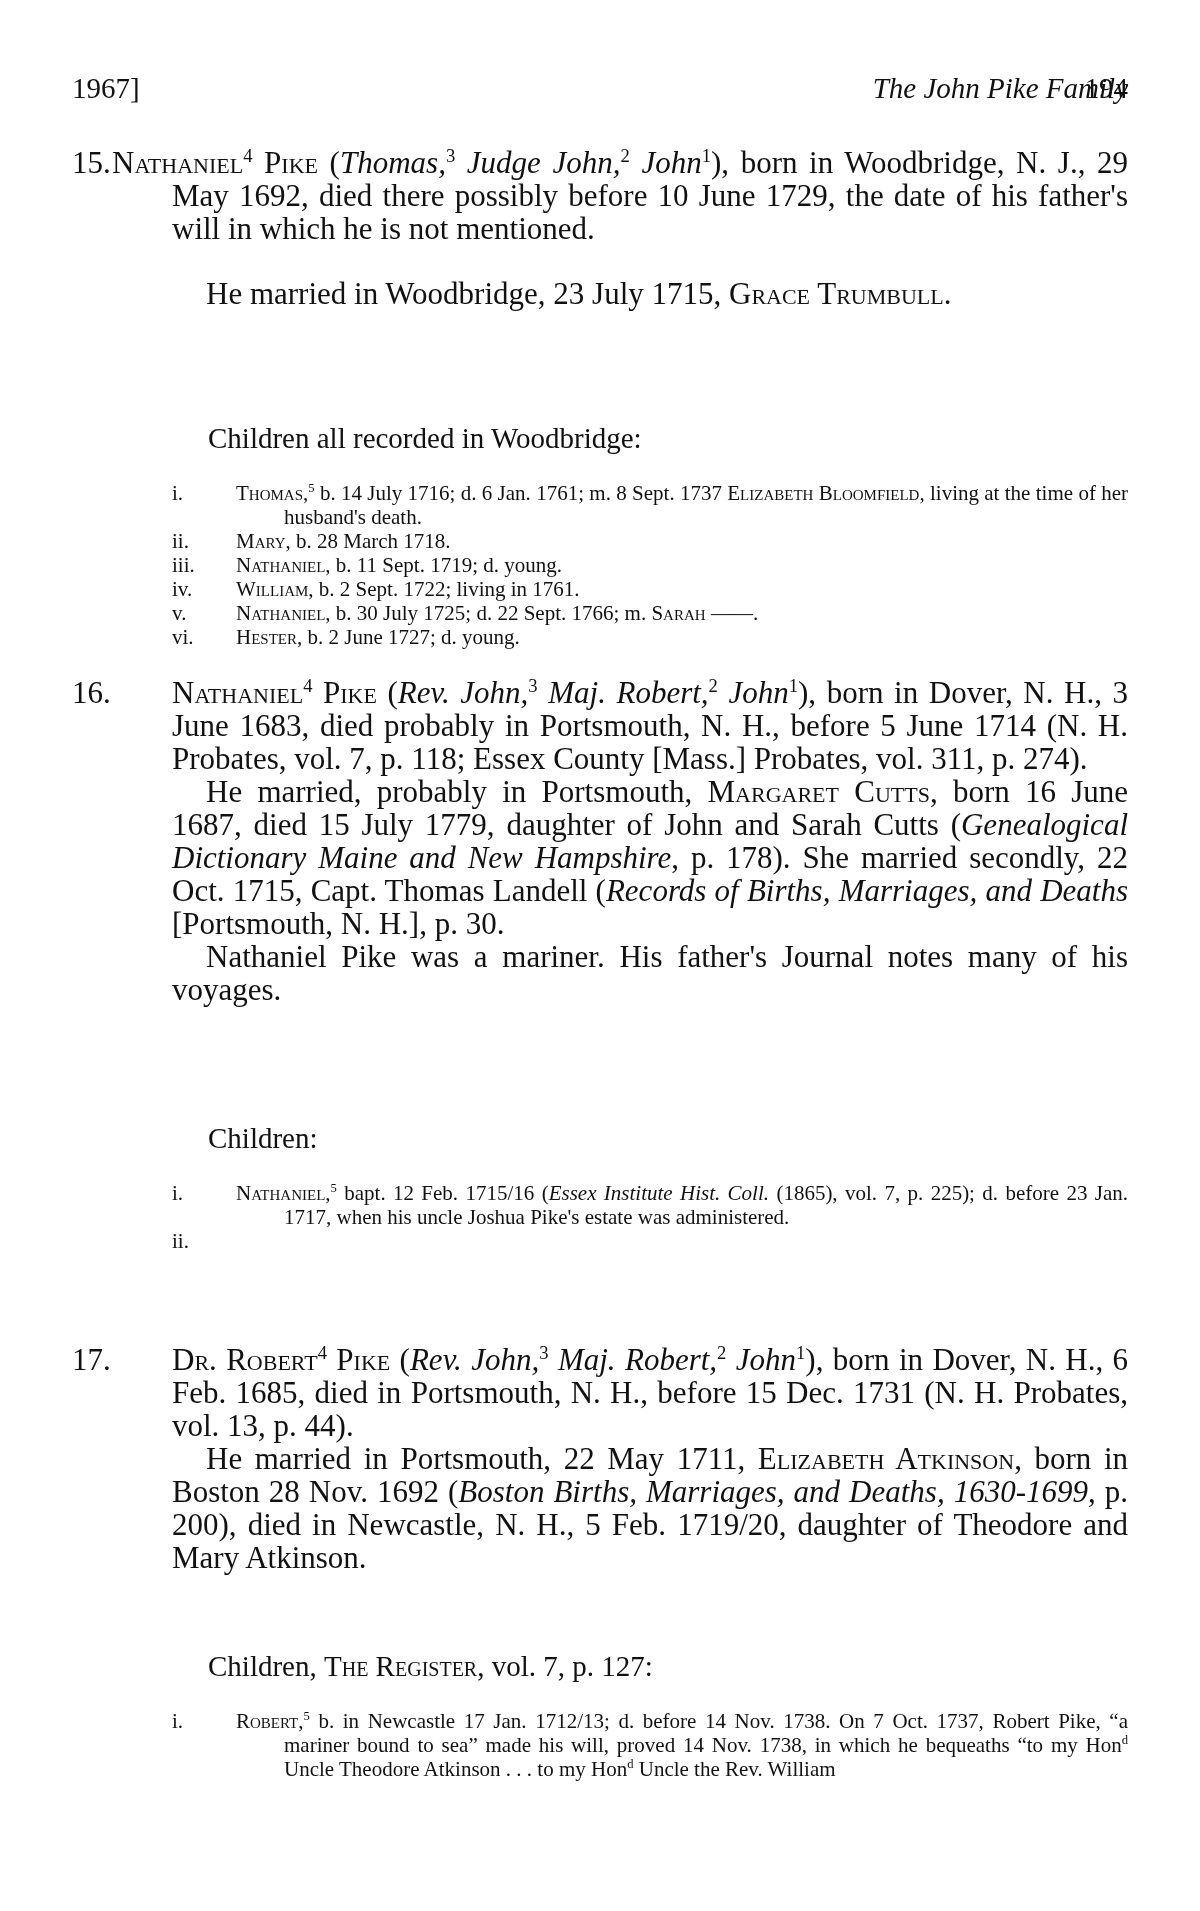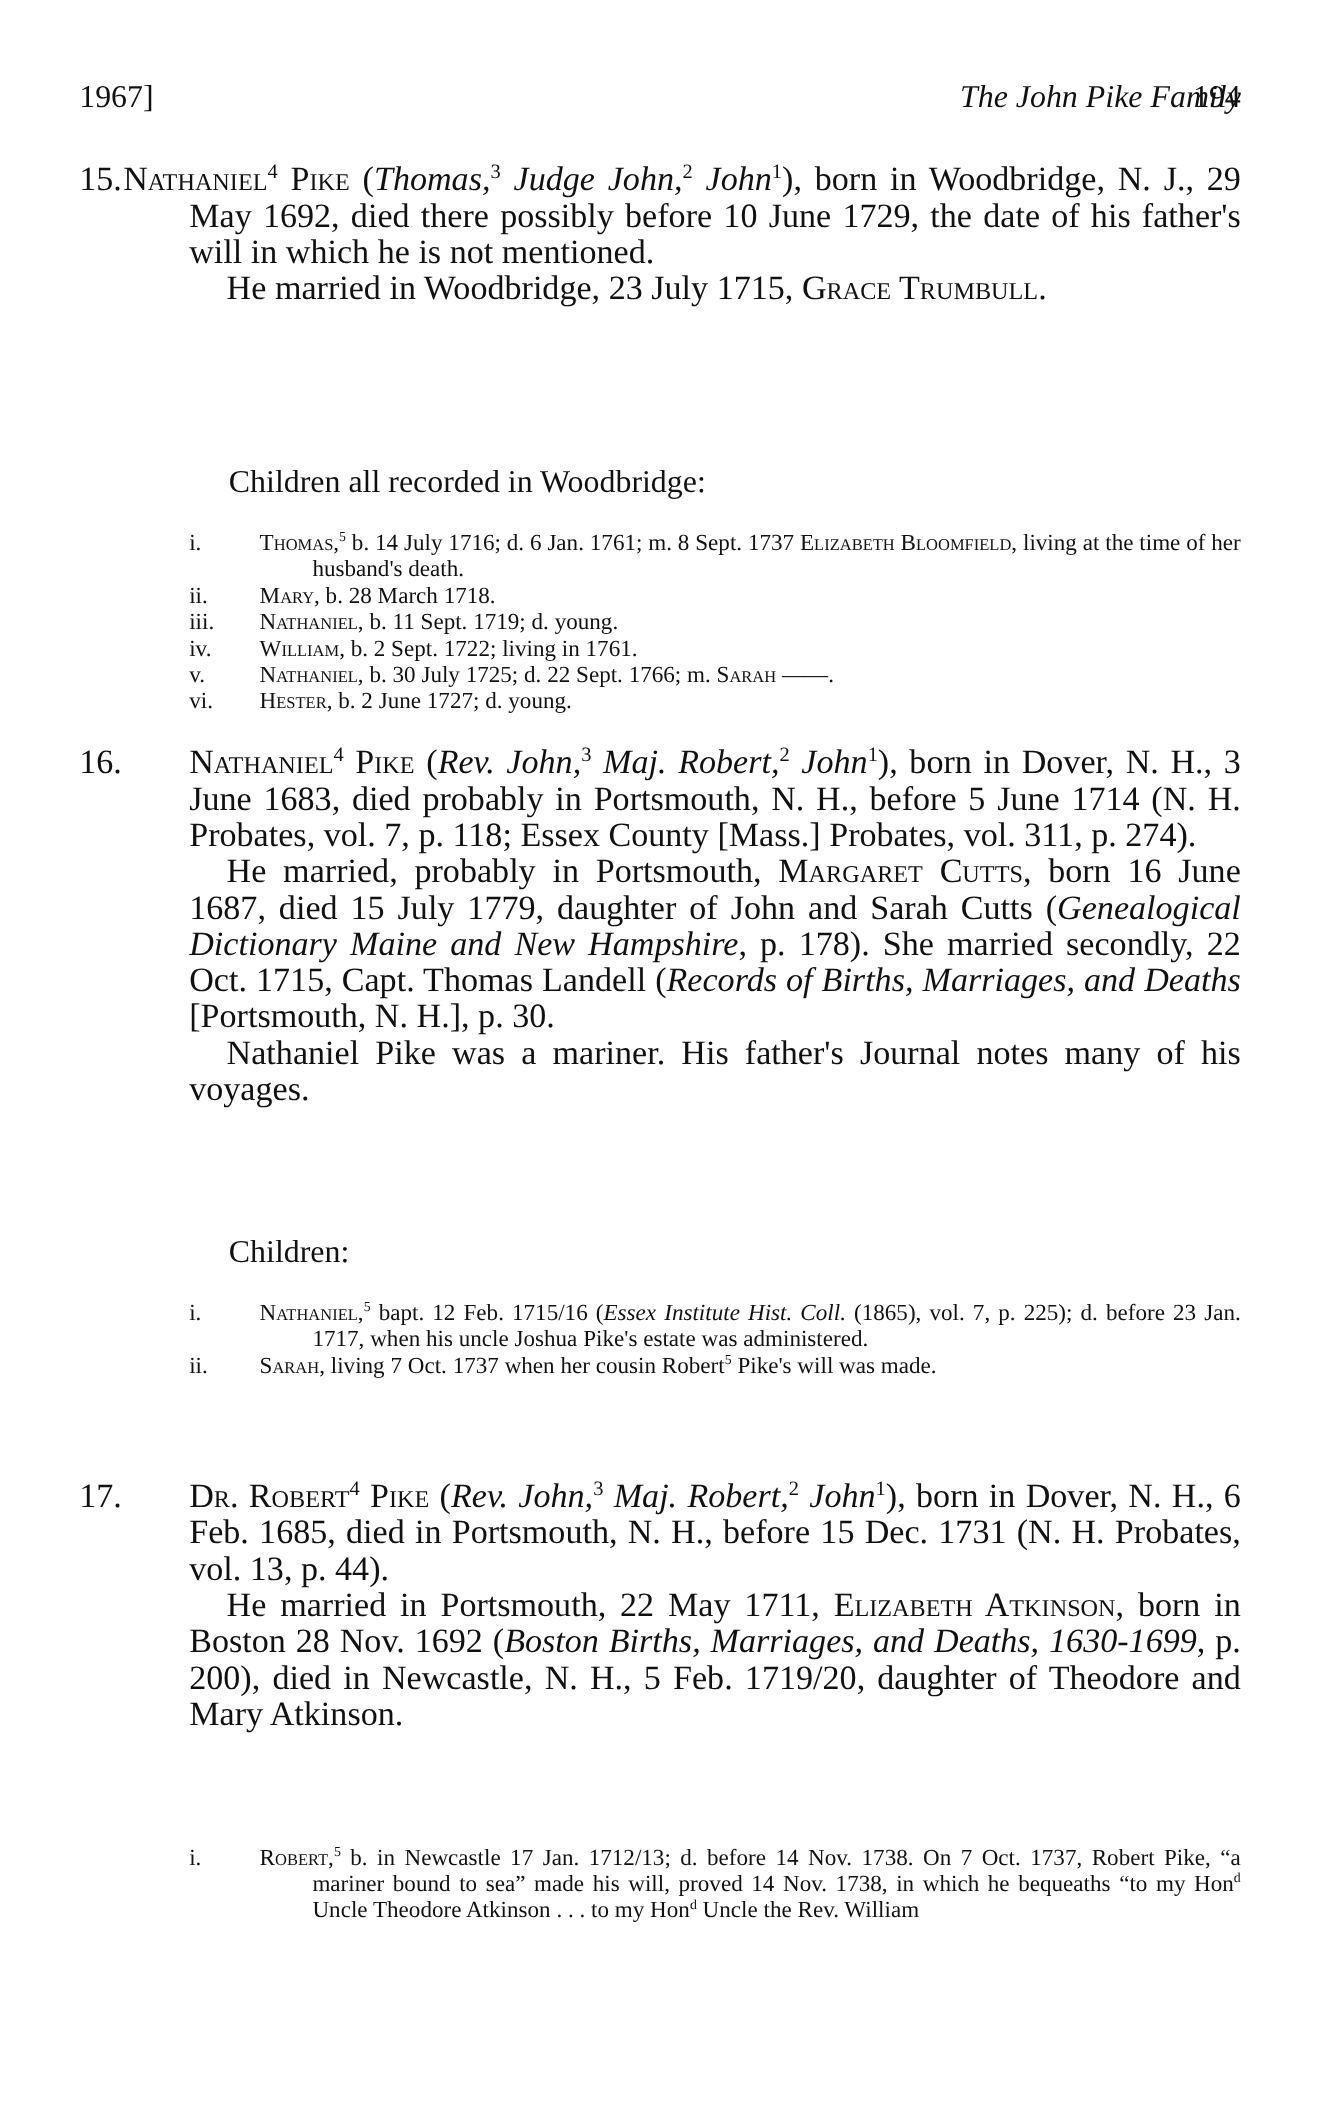--- a/index.html
+++ b/index.html
@@ -42,21 +42,21 @@
     <span class="yr">1967]</span>
     <span class="ttl">The John Pike Family</span>
     <span class="pg">194</span>
   </div>
 
   <div class="block big" style="top:146px;">
     <div class="entry">
       <span class="num">15.</span><span style="margin-left:-60px;"></span><span class="sc">Nathaniel</span><sup>4</sup> <span class="sc">Pike</span> (<span class="it">Thomas,</span><sup>3</sup> <span class="it">Judge John,</span><sup>2</sup> <span class="it">John</span><sup>1</sup><span>), born in Woodbridge, N. J., 29 May 1692, died there possibly before 10 June 1729, the date of his father's will in which he is not mentioned.</span>
     </div>
     <div class="entry" style="margin-top:0;">
-      <div class="indent-para" style="text-indent:34px;"><span>He married in Woodbridge, 23 July 1715, </span><span class="sc">Grace Trumbull</span><span>.</span></div>
+      <div class="indent-para" style="text-indent:34px;margin-top:32px;"><span>He married in Woodbridge, 23 July 1715, </span><span class="sc">Grace Trumbull</span><span>.</span></div>
     </div>
   </div>
 
   <div class="block" style="top:422px;">
     <div class="kids-head" style="padding-left:136px;">Children all recorded in Woodbridge:</div>
     <div class="small" style="margin-top:26px; padding-left:0;">
       <div class="kid">
         <span class="rn" style="left:100px;">i.</span>
         <div class="hang" style="padding-left:48px;"><span class="sc">Thomas,</span><sup>5</sup><span> b. 14 July 1716; d. 6 Jan. 1761; m. 8 Sept. 1737 </span><span class="sc">Elizabeth Bloomfield</span><span>, living at the time of her husband's death.</span></div>
       </div>
@@ -97,35 +97,35 @@
 
   <div class="block" style="top:1122px;">
     <div class="kids-head">Children:</div>
     <div class="small" style="margin-top:26px;">
       <div class="kid">
         <span class="rn">i.</span>
         <div class="hang"><span class="sc">Nathaniel,</span><sup>5</sup><span> bapt. 12 Feb. 1715/16 (</span><span class="it">Essex Institute Hist. Coll.</span><span> (1865), vol. 7, p. 225); d. before 23 Jan. 1717, when his uncle Joshua Pike's estate was administered.</span></div>
       </div>
       <div class="kid">
         <span class="rn">ii.</span>
-        <div class="hang"><span class="sc">Sarah</span><span>, living 7 Oct. 1737 when her cousin Robert</span><sup>5</sup><span> Pike's will was made.</span></div>
       </div>
     </div>
   </div>
 
   <div class="block big" style="top:1343px;">
     <div class="entry">
       <span class="num">17.</span><span class="sc">Dr. Robert</span><sup>4</sup> <span class="sc">Pike</span> (<span class="it">Rev. John,</span><sup>3</sup> <span class="it">Maj. Robert,</span><sup>2</sup> <span class="it">John</span><sup>1</sup><span>), born in Dover, N. H., 6 Feb. 1685, died in Portsmouth, N. H., before 15 Dec. 1731 (N. H. Probates, vol. 13, p. 44).</span>
     </div>
     <div class="entry">
       <div class="indent-para"><span>He married in Portsmouth, 22 May 1711, </span><span class="sc">Elizabeth Atkinson</span><span>, born in Boston 28 Nov. 1692 (</span><span class="it">Boston Births, Marriages, and Deaths, 1630-1699</span><span>, p. 200), died in Newcastle, N. H., 5 Feb. 1719/20, daughter of Theodore and Mary Atkinson.</span></div>
     </div>
   </div>
 
   <div class="block" style="top:1650px;">
+    <div class="kids-head"><span>Children, </span><span class="sc">The Register</span><span>, vol. 7, p. 127:</span></div>
     <div class="small" style="margin-top:26px;">
       <div class="kid">
         <span class="rn">i.</span>
         <div class="hang"><span class="sc">Robert,</span><sup>5</sup><span> b. in Newcastle 17 Jan. 1712/13; d. before 14 Nov. 1738. On 7 Oct. 1737, Robert Pike, “a mariner bound to sea” made his will, proved 14 Nov. 1738, in which he bequeaths “to my Hon</span><sup>d</sup><span> Uncle Theodore Atkinson . . . to my Hon</span><sup>d</sup><span> Uncle the Rev. William</span></div>
       </div>
     </div>
   </div>
 
 </div>
 

